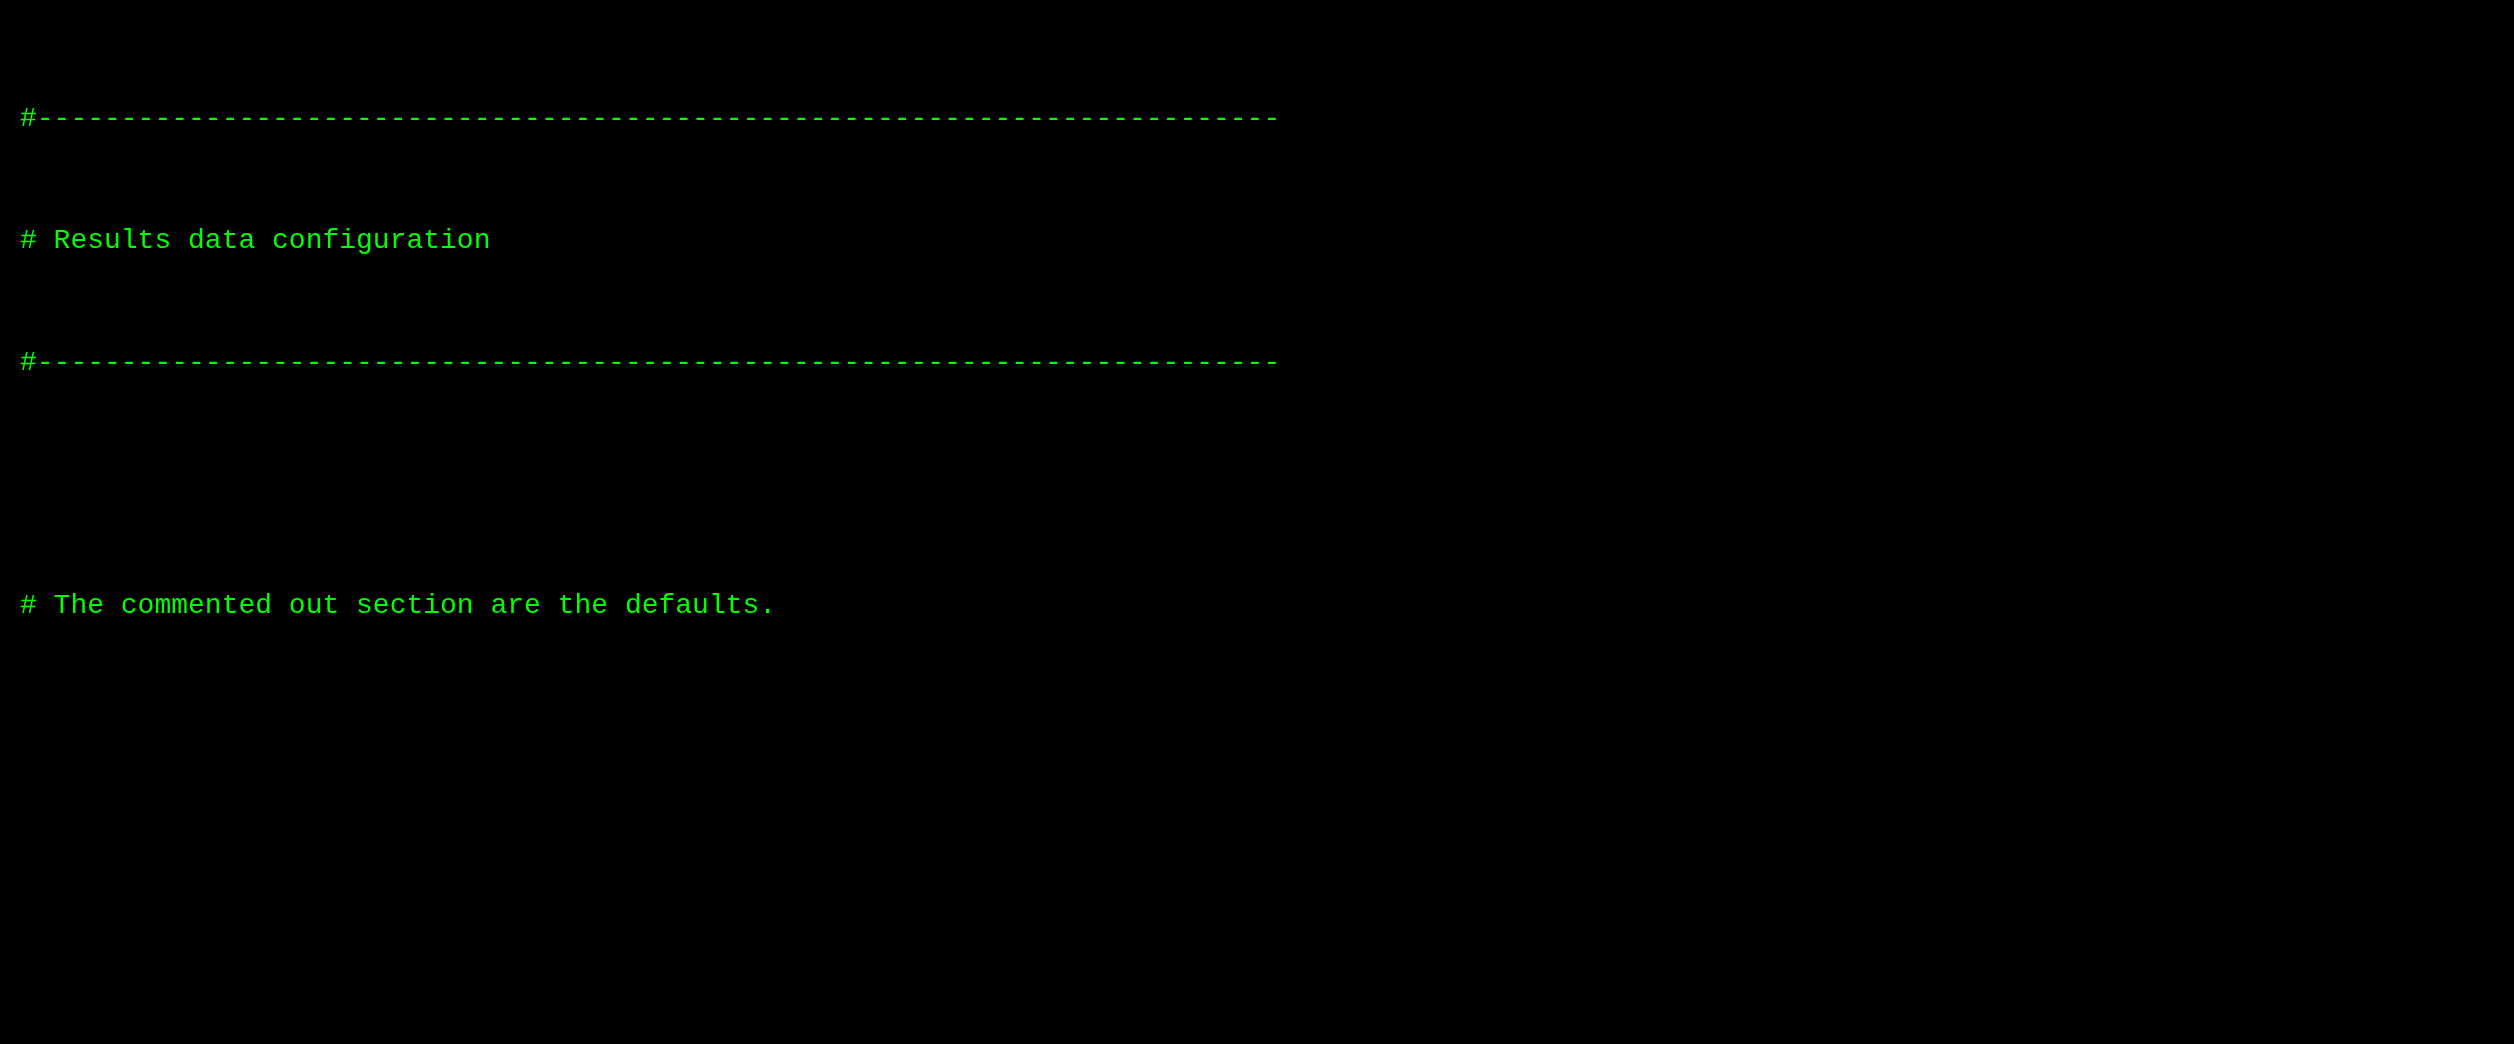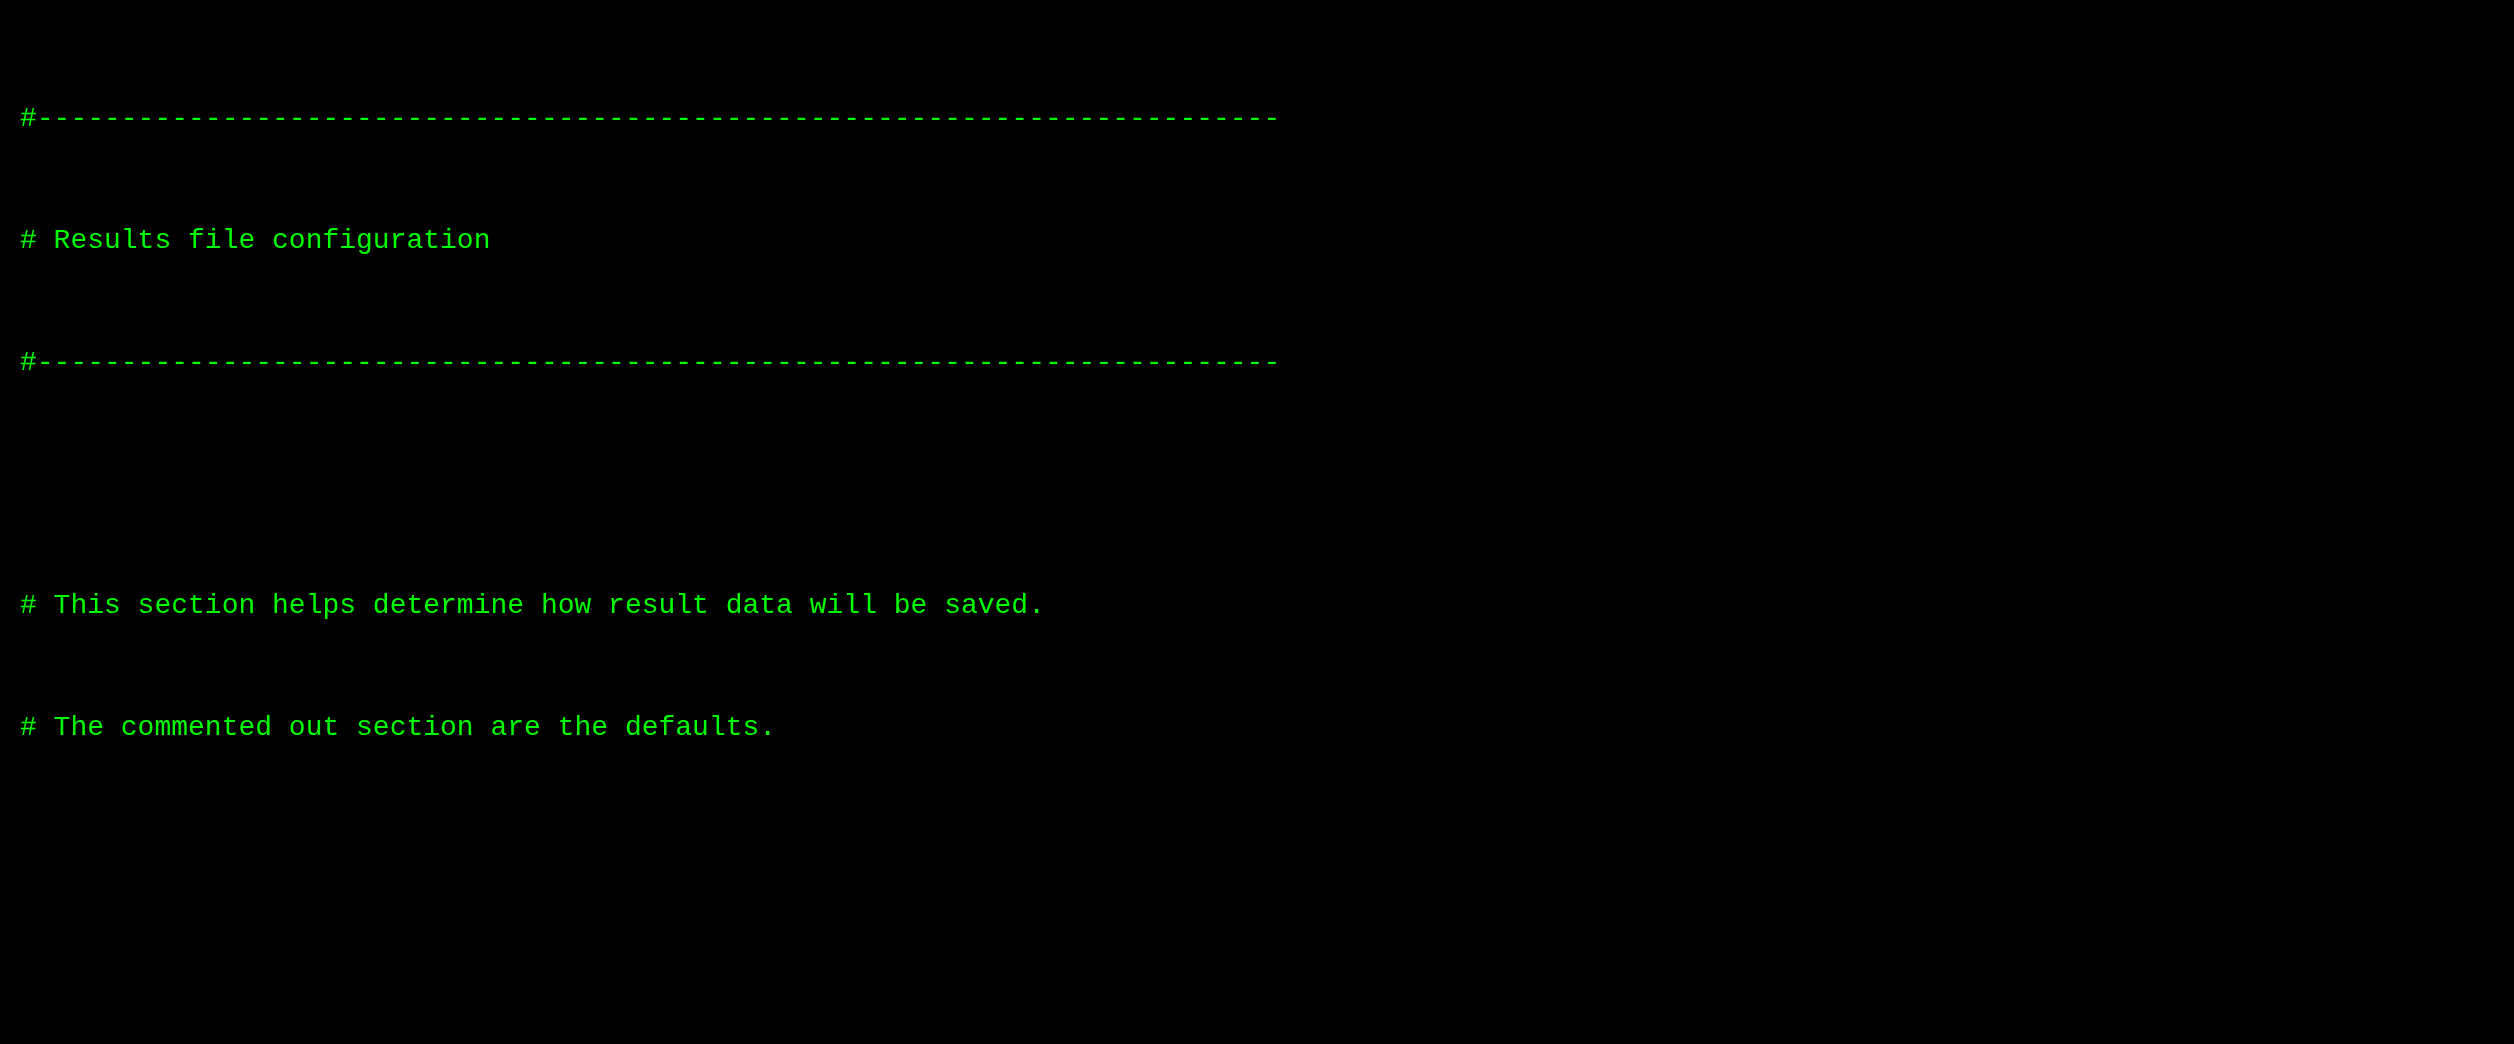--- a/index.html
+++ b/index.html
@@ -28,24 +28,23 @@
     .line {
       display: block;
       min-height: 1.45em;
     }
   </style>
 </head>
 <body>
 
 <div class="code-block">
   <span class="line">#--------------------------------------------------------------------------</span>
-  <span class="line"># Results file configuration</span>
+  <span class="line"># Results data configuration</span>
   <span class="line">#--------------------------------------------------------------------------</span>
   <span class="line">&nbsp;</span>
-  <span class="line"># This section helps determine how result data will be saved.</span>
   <span class="line"># The commented out section are the defaults.</span>
   <span class="line">&nbsp;</span>
   
   
   
   
   
   
   
   

